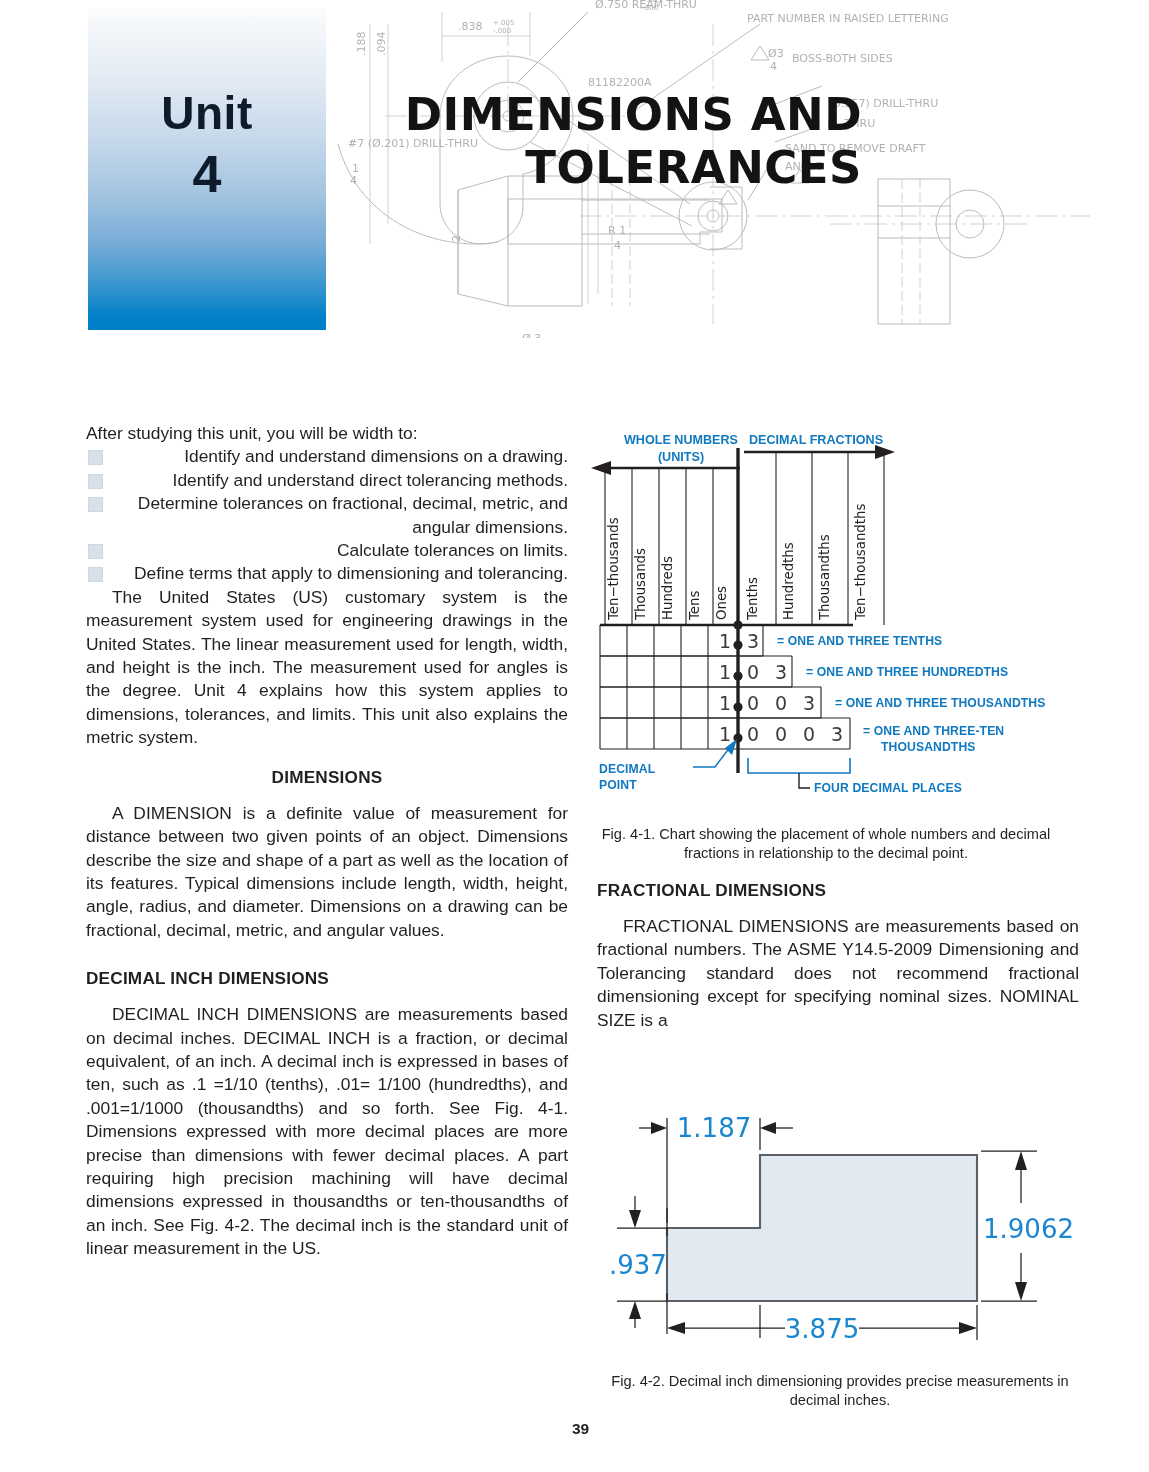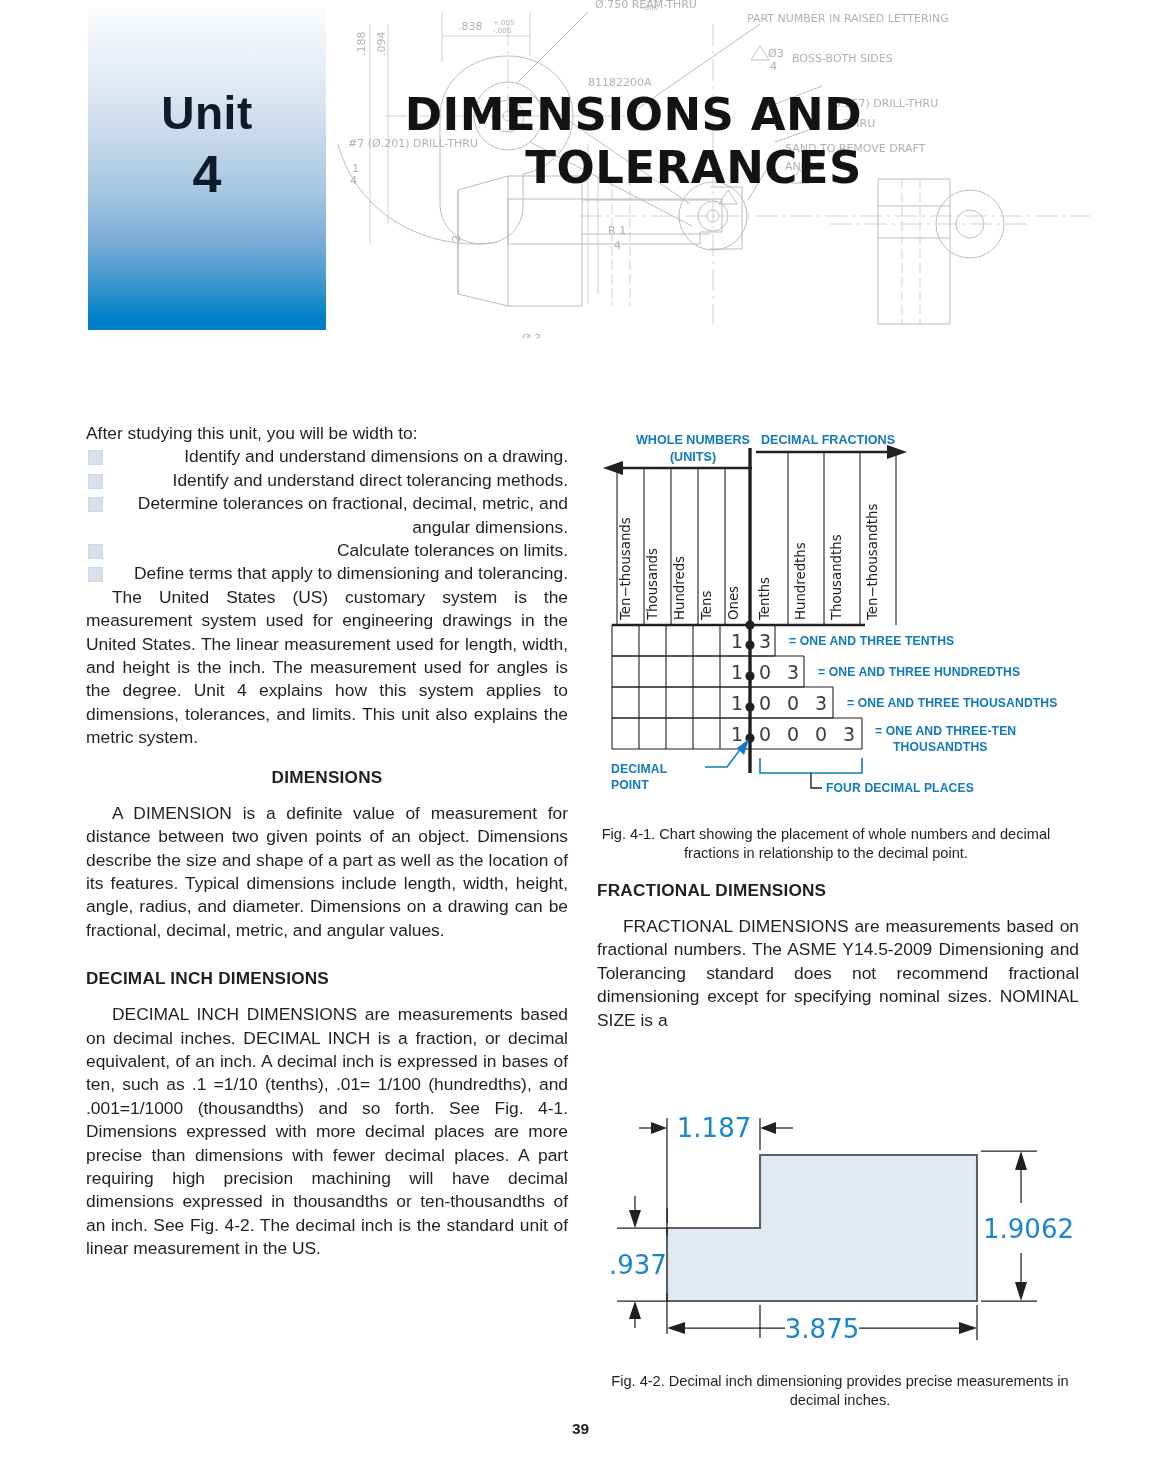--- a/index.html
+++ b/index.html
@@ -73,21 +73,21 @@
   h2.section.centered { text-align:center; }
   h2.section.left { text-align:left; margin:26px 0 14px 0; }
 
   
   .caption {
     font-size:14.6px; line-height:19px; text-align:center; color:#231f20;
     margin:10px 0 0 0;
   }
 
   
-  #fig41 { position:absolute; left:597px; top:428px; width:486px; height:380px; }
+  #fig41 { position:absolute; left:585px; top:428px; width:486px; height:380px; }
   #fig41 svg { display:block; }
 
   
   #fig42 { position:absolute; left:597px; top:1088px; width:486px; height:262px; }
   #fig42 svg { display:block; }
 
   #cap41 { position:absolute; left:583px; top:815px; width:486px; }
   #cap42 { position:absolute; left:597px; top:1362px; width:486px; }
 
   

